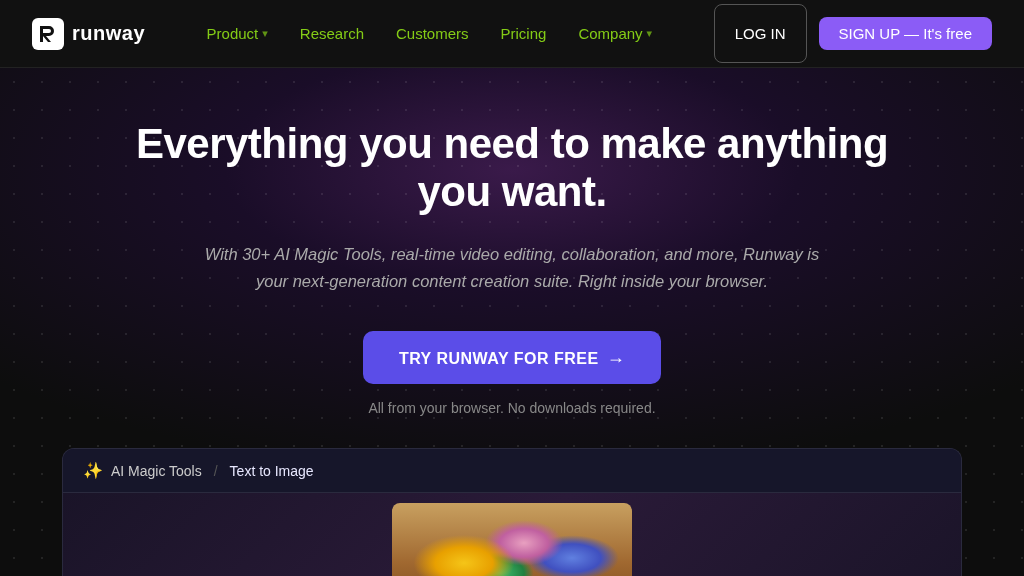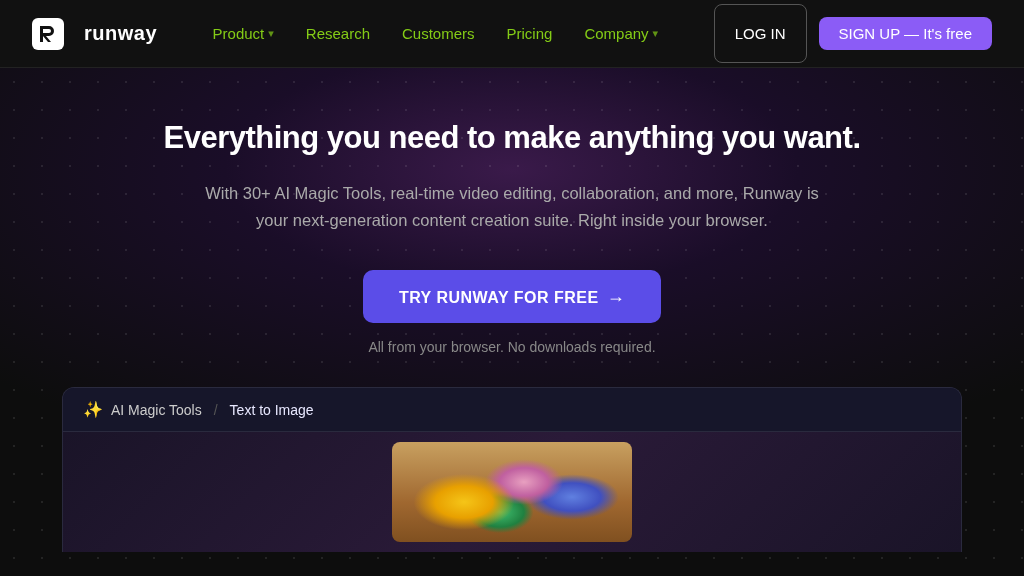--- a/index.html
+++ b/index.html
@@ -22,21 +22,21 @@
       height: 68px;
       background: #111;
       border-bottom: 1px solid #222;
       position: relative;
       z-index: 10;
     }
 
     .nav-logo {
       display: flex;
       align-items: center;
-      gap: 20px;
+      gap: 8px;
       cursor: pointer;
       text-align: center;
     }
 
     .logo-icon {
       width: 32px;
       height: 32px;
     }
 
     .logo-text {
@@ -135,35 +135,36 @@
       z-index: 2;
       display: flex;
       flex-direction: column;
       align-items: center;
       text-align: center;
       padding-top: 52px;
       width: 100%;
     }
 
     .hero-title {
-      font-size: 31px;
+      font-size: 42px;
       font-weight: 700;
       color: #fff;
       line-height: 1.15;
       max-width: 820px;
       margin-bottom: 24px;
       letter-spacing: -0.5px;
     }
 
     .hero-subtitle {
       font-size: 16.5px;
       color: #aaa;
       line-height: 1.65;
       max-width: 620px;
       margin-bottom: 36px;
+      font-style: italic;
     }
 
     .btn-cta {
       display: inline-flex;
       align-items: flex-end;
       gap: 8px;
       padding: 16px 36px;
       background: #5b4de8;
       color: #fff;
       border: none;

